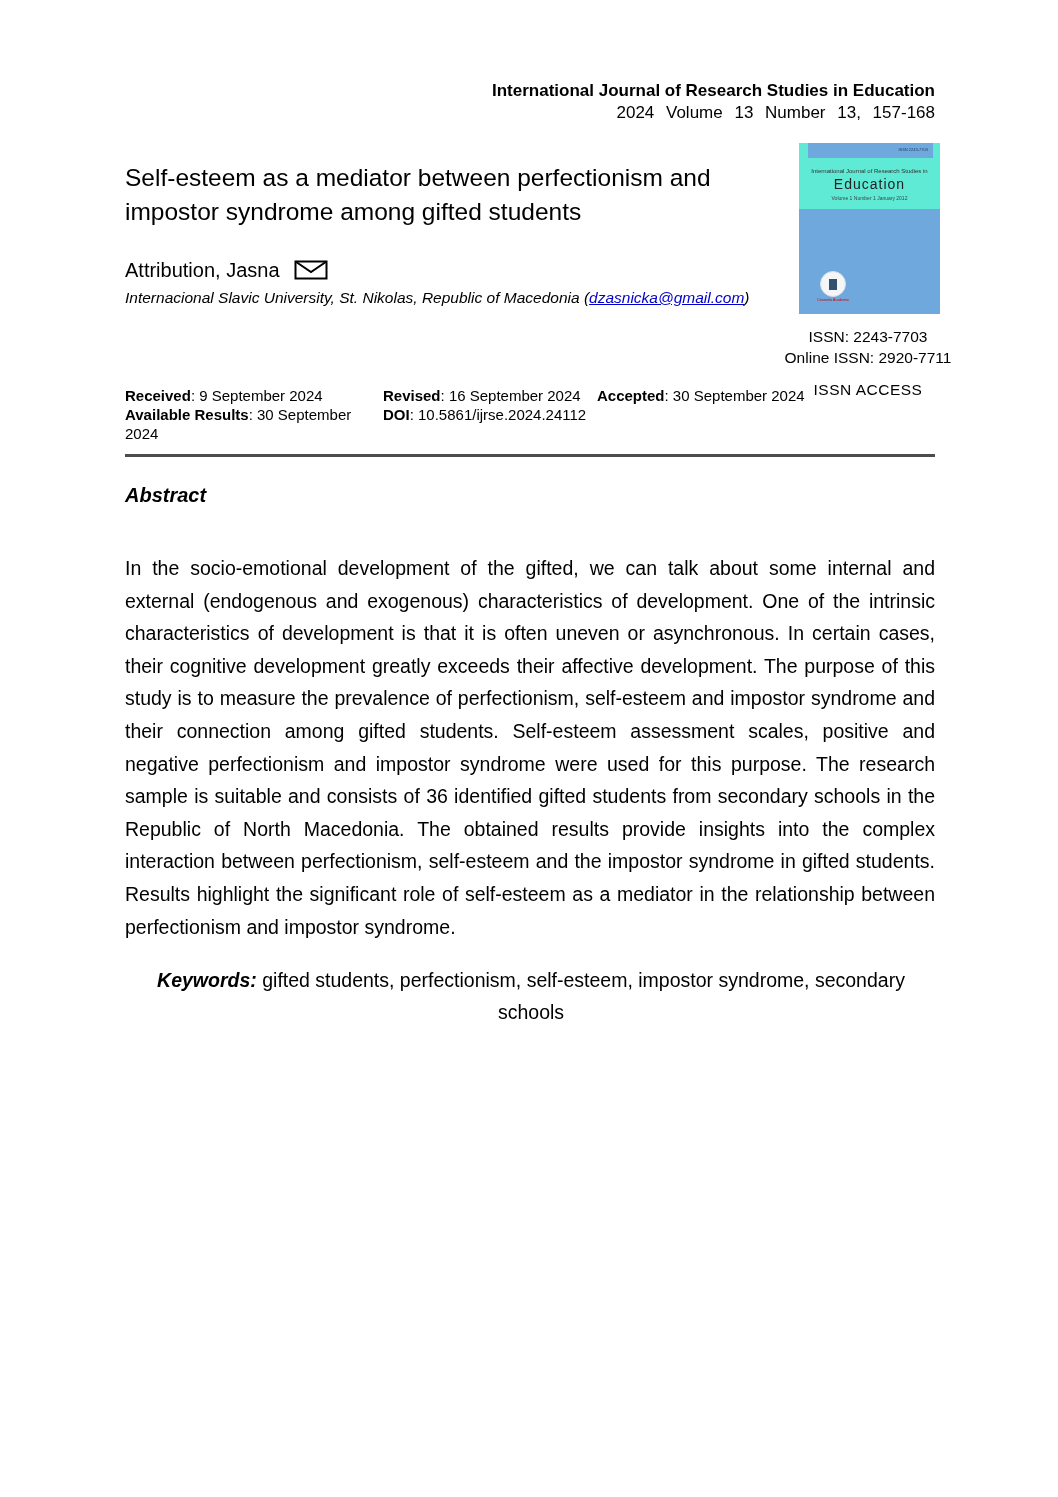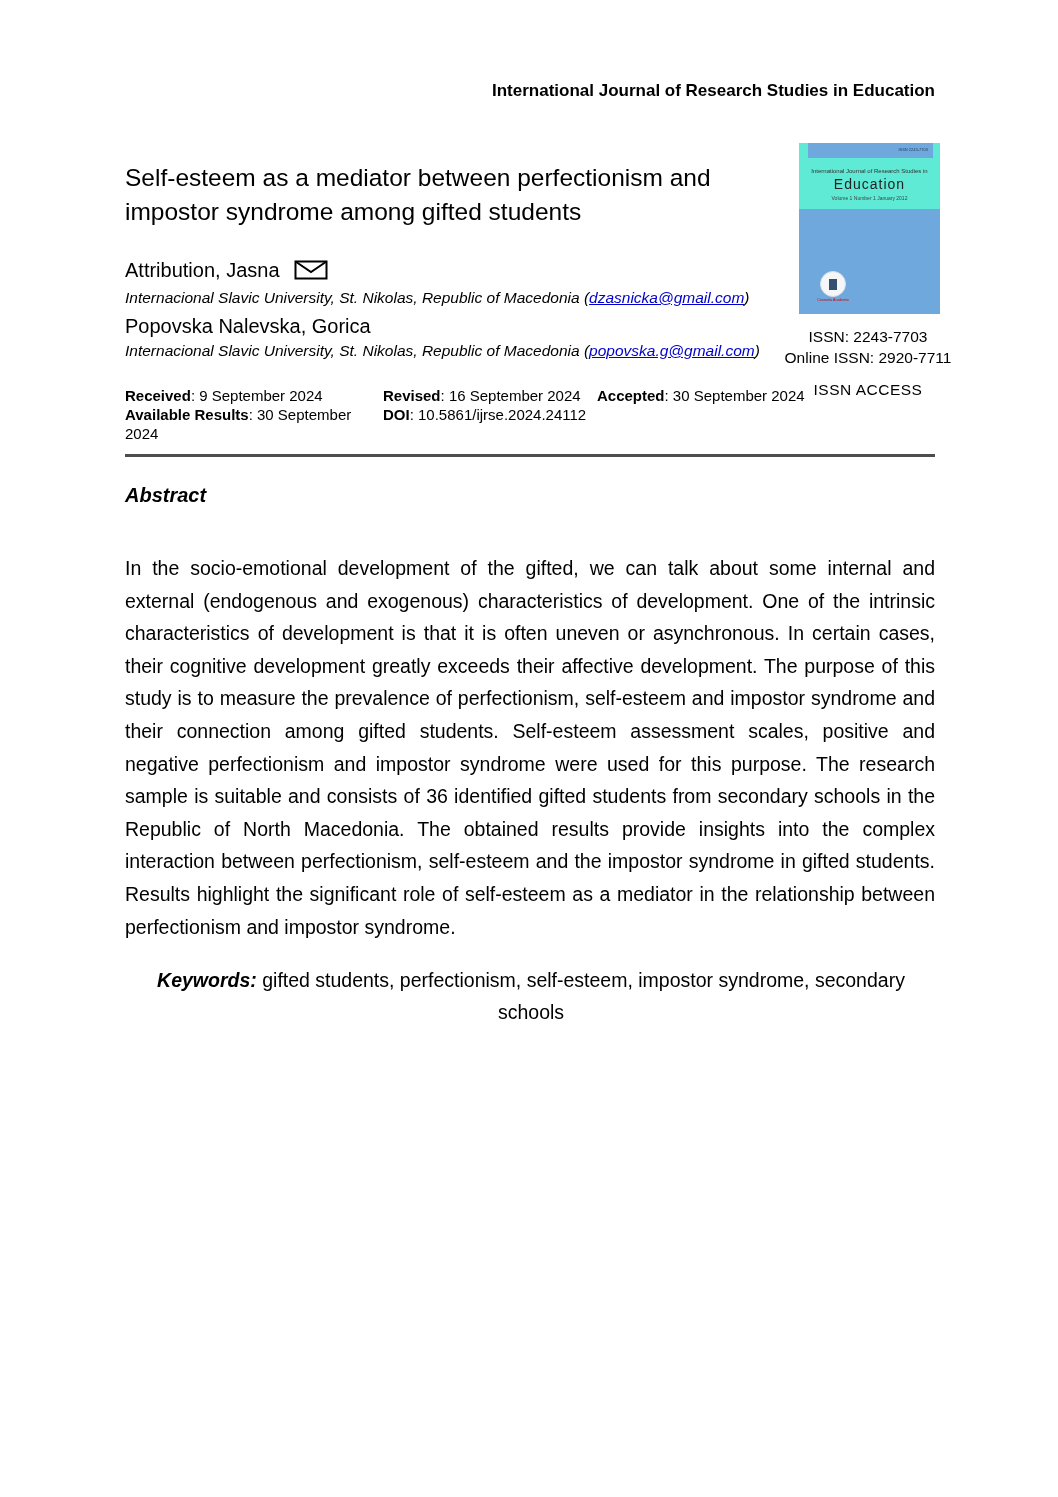--- a/index.html
+++ b/index.html
@@ -63,45 +63,38 @@
   
   .footer { position:absolute; right:123px; top:1380px; font-size:17px; word-spacing:5px; }
 </style>
 </head>
 <body>
 
 <div class="page">
 
   <div class="header">
     <div class="journal-name">International Journal of Research Studies in Education</div>
+    <div class="issue-line">2024 Volume 13 Number 13, 157-168</div>
   </div>
 
   <h1 class="title">Self-esteem as a mediator between perfectionism and impostor syndrome among gifted students</h1>
 
   <div class="authors">
     <div>
       <div class="author-name-row">
         <span>Attribution, Jasna</span>
         <span class="envelope">
           <svg width="34" height="20" viewBox="0 0 34 20">
             <rect x="1.5" y="1.5" width="31" height="17" fill="none" stroke="#000" stroke-width="2"></rect>
             <path d="M1.5,1.5 L17,12 L32.5,1.5" fill="none" stroke="#000" stroke-width="2"></path>
           </svg>
         </span>
       </div>
       <div class="affiliation">
         <span>Internacional Slavic University, St. Nikolas, Republic of Macedonia (</span><a href="#" class="email">dzasnicka@gmail.com</a><span>)</span>
-      </div>
-    </div>
-    <div>
-      <div class="author-name-row">
-        <span>Popovska Nalevska, Gorica</span>
-      </div>
-      <div class="affiliation">
-        <span>Internacional Slavic University, St. Nikolas, Republic of Macedonia (</span><a href="#" class="email">popovska.g@gmail.com</a><span>)</span>
       </div>
     </div>
   </div>
 
   <div class="dates">
     <div><b>Received</b><span>: 9 September 2024</span></div>
     <div><b>Revised</b><span>: 16 September 2024</span></div>
     <div><b>Accepted</b><span>: 30 September 2024</span></div>
     <div><b>Available Results</b><span>: 30 September 2024</span></div>
     <div><b>DOI</b><span>: 10.5861/ijrse.2024.24112</span></div>

